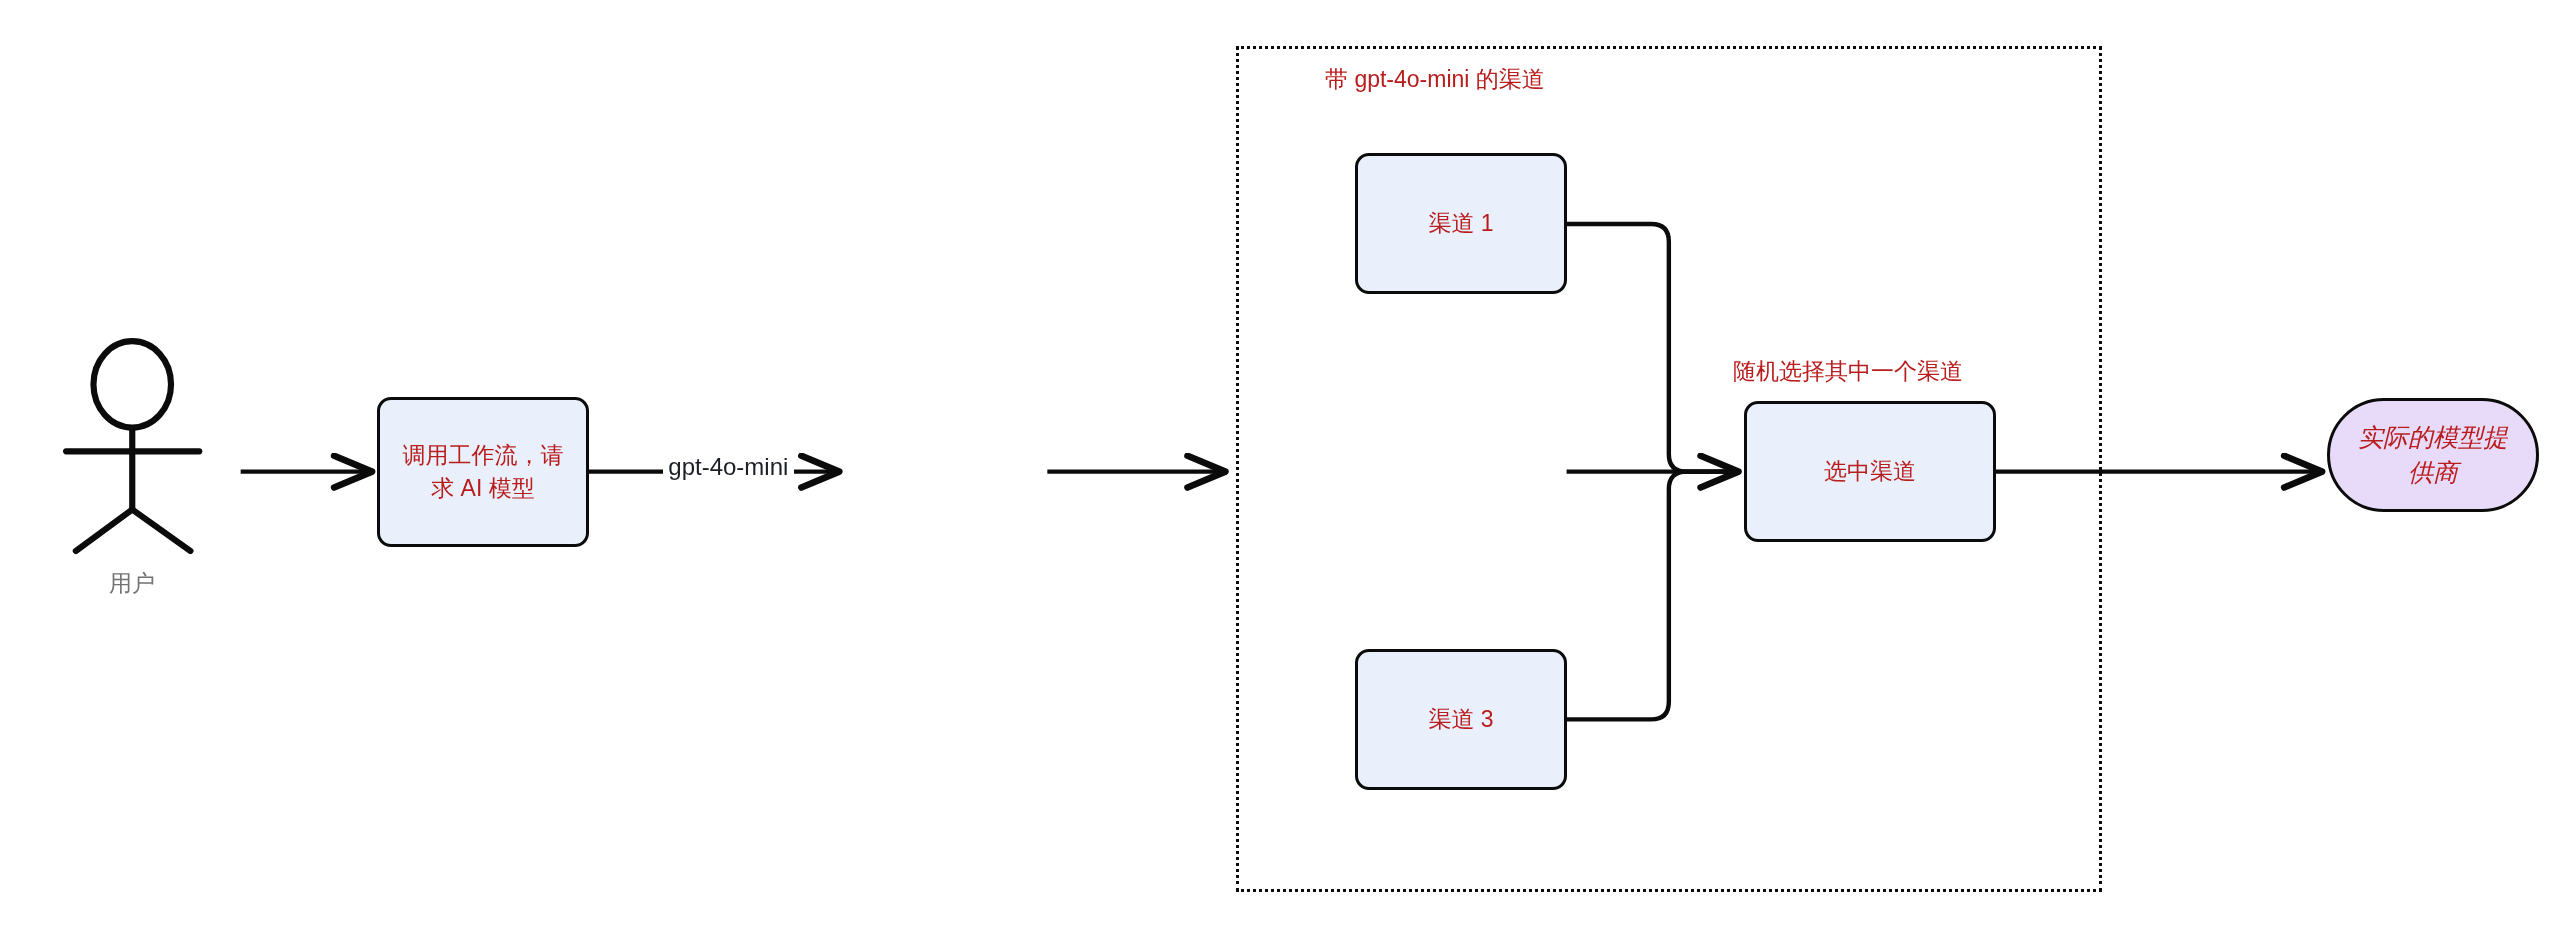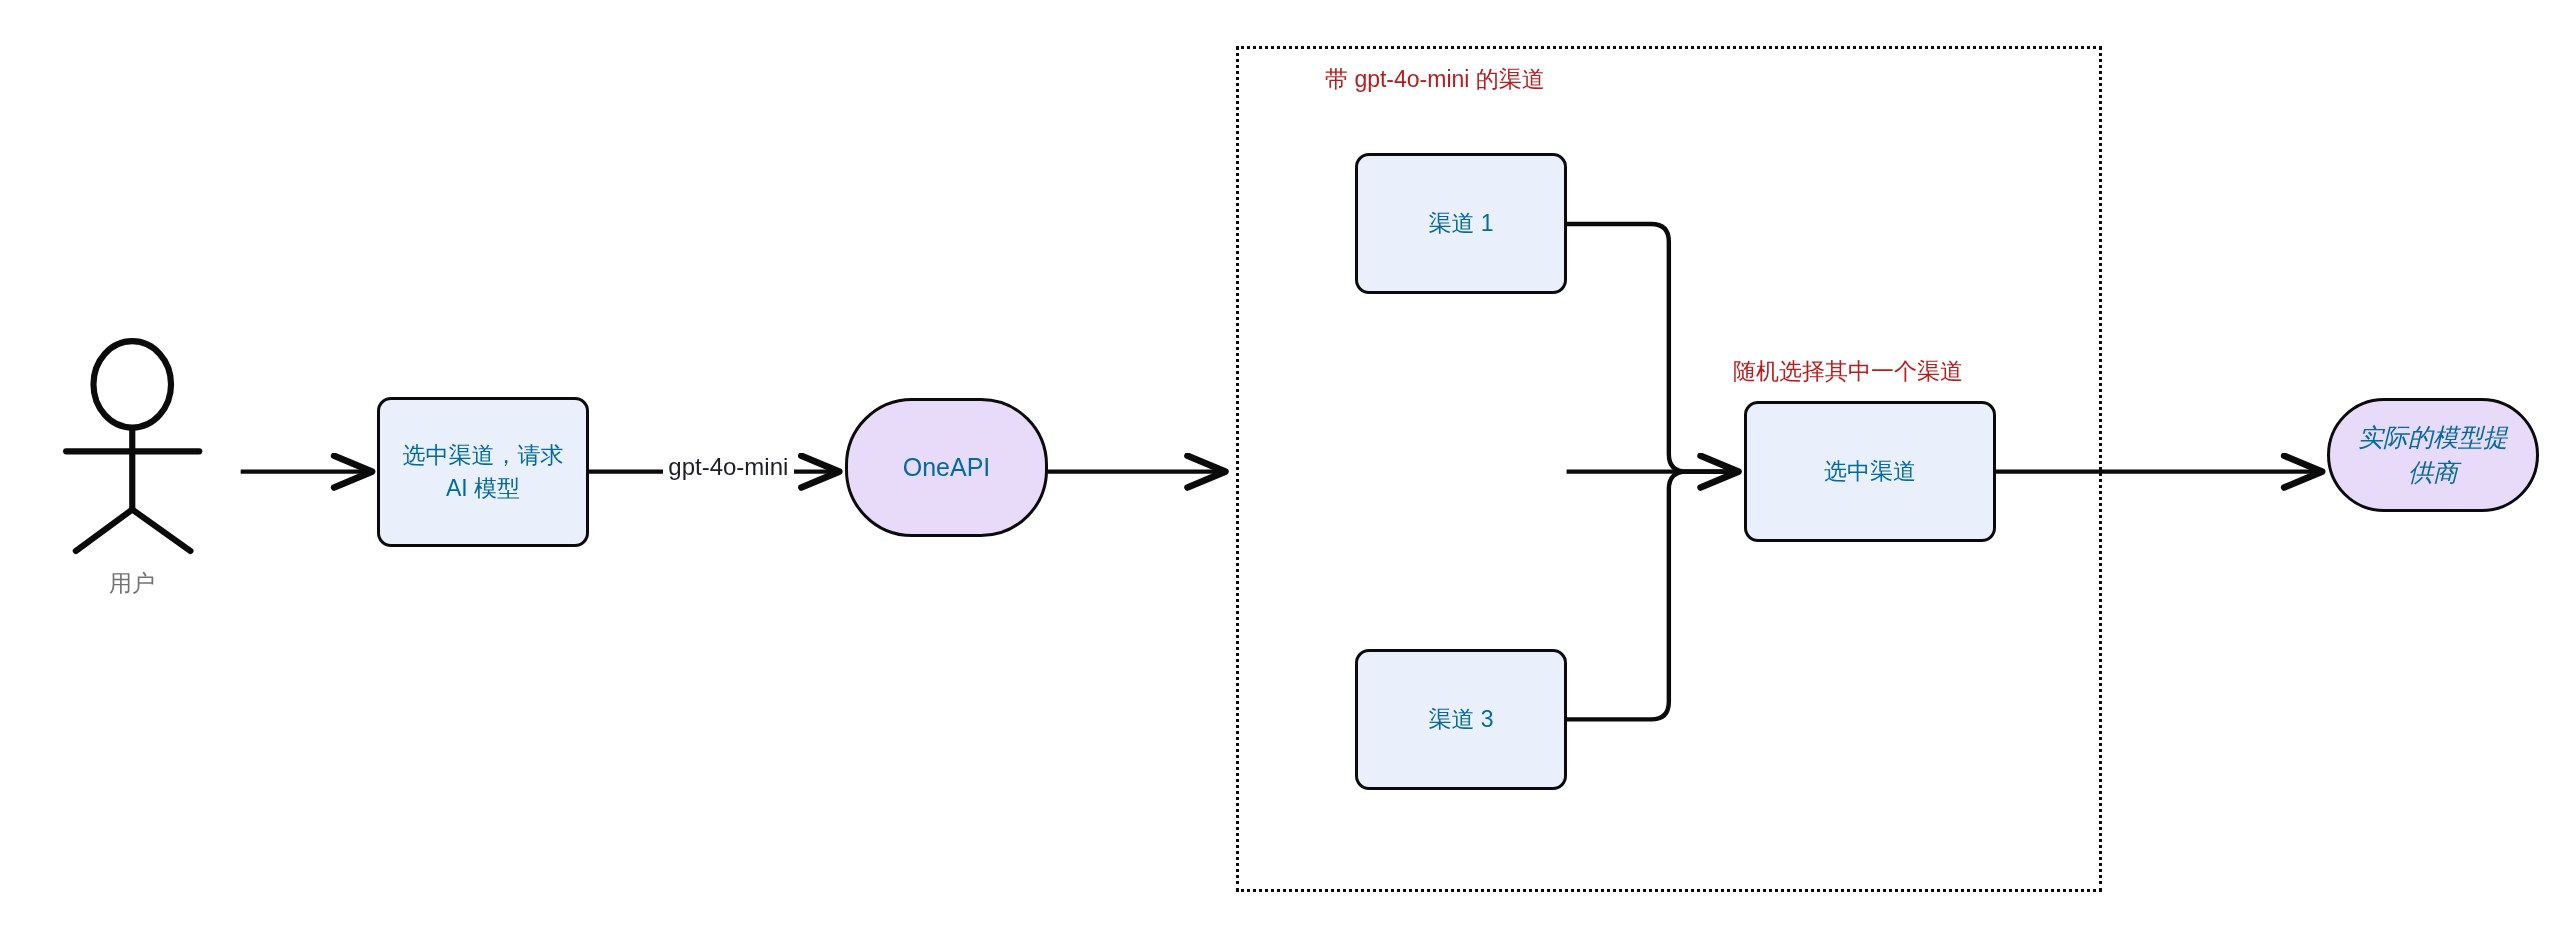--- a/index.html
+++ b/index.html
@@ -26,21 +26,21 @@
     width: 2576px;
     height: 938px;
   }
   .node {
     position: absolute;
     box-sizing: border-box;
     display: flex;
     align-items: center;
     justify-content: center;
     text-align: center;
-    color: #0369a1;
+    color: #b91c1c;
     border: 3.5px solid #0b0b0b;
     line-height: 1.42;
     white-space: pre-line;
   }
   .node.process {
     background: #eaf0fb;
     border-radius: 14px;
     font-size: 23px;
   }
   .node.rounded-term {
@@ -116,23 +116,22 @@
       <path d="M75,512 L226,512"></path>
       <path d="M150,578 L86,625"></path>
       <path d="M150,578 L216,625"></path>
     </g>
   </svg>
 
   <div class="actor-label" style="left:79px; top:568px; width:106px;">用户</div>
 
   <div class="edge-label" style="left:663px; top:427px;margin-top:26px;">gpt-4o-mini</div>
 
-  <div class="node process" style="left:377px; top:397px; width:212px; height:150px; padding:0 19.4px;">选中渠道，请求 AI 模型</div>
+  <div class="node process" style="left:377px; top:397px; width:212px; height:150px; padding:0 19.4px;">调用工作流，请求 AI 模型</div>
 
-  <div class="node rounded-term" style="left:845px; top:398px; width:203px; height:139px;">OneAPI</div>
 
   <div class="node process" style="left:1355px; top:153px; width:212px; height:141px;">渠道 1</div>
 
 
   <div class="node process" style="left:1355px; top:649px; width:212px; height:141px;">渠道 3</div>
 
   <div class="node process" style="left:1744px; top:401px; width:252px; height:141px;">选中渠道</div>
 
   <div class="node rounded-term" style="left:2327px; top:398px; width:212px; height:114px; padding:0 23px;font-style:italic;">实际的模型提供商</div>
 

